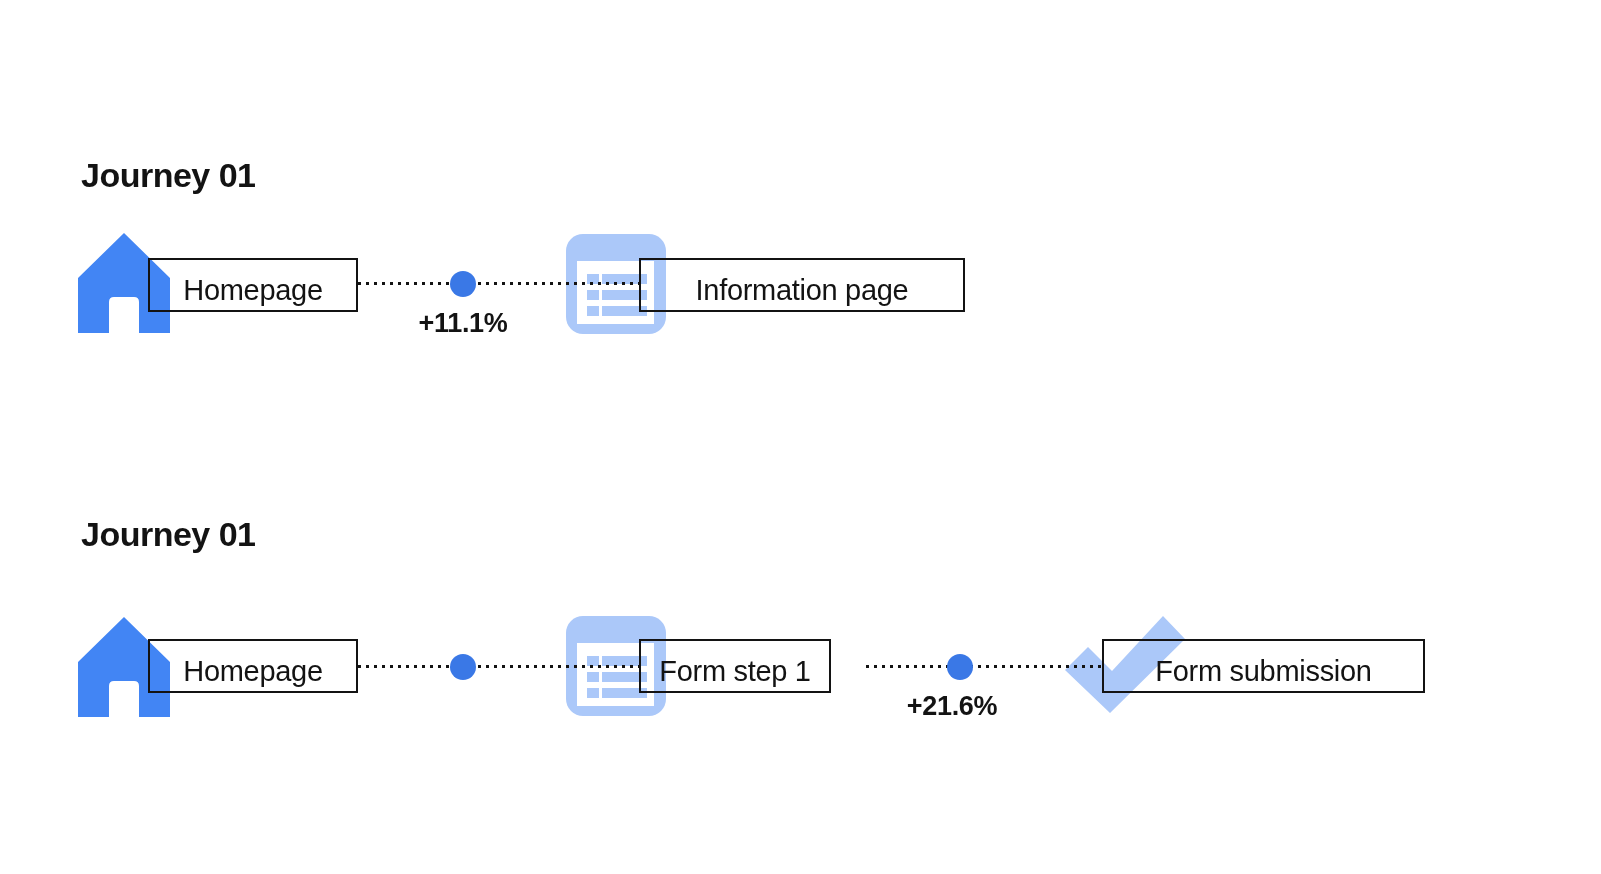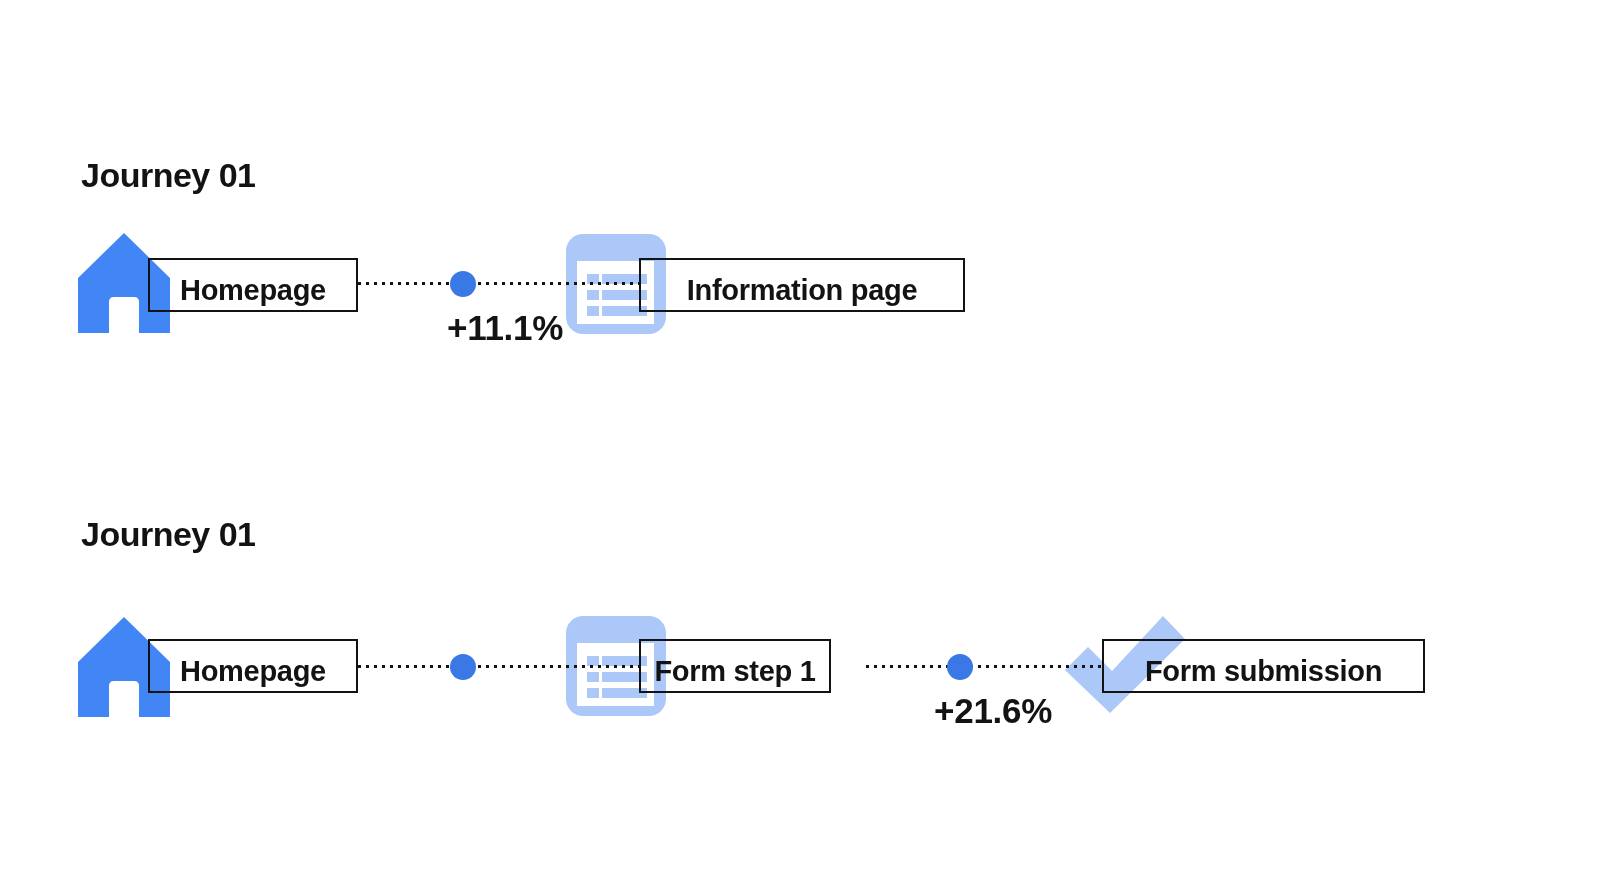--- a/index.html
+++ b/index.html
@@ -23,31 +23,31 @@
   .node-icon{position:absolute;z-index:1;}
   .dotted-line{
     position:absolute;height:3px;z-index:2;
     background-image:repeating-linear-gradient(to right, var(--ink) 0 3px, transparent 3px 8px);
   }
   .transition-dot{
     position:absolute;width:26px;height:26px;border-radius:50%;
     background:var(--dot-blue);z-index:3;
   }
   .transition-pct{
-    position:absolute;width:200px;text-align:right;
-    font-size:35px;font-weight:bold;color:var(--ink);letter-spacing:-0.3px;
+    position:absolute;width:200px;text-align:center;
+    font-size:27px;font-weight:bold;color:var(--ink);letter-spacing:-0.3px;
     z-index:3;white-space:nowrap;
   }
   .label-box{
     position:absolute;height:54px;border:2px solid var(--ink);
     background:transparent;z-index:4;
     display:flex;align-items:center;justify-content:center;
   }
   .label-box span{
-    font-size:29px;font-weight:bold;color:var(--ink);
+    font-size:29px;font-weight:normal;color:var(--ink);
     letter-spacing:-0.3px;white-space:nowrap;margin-top:11px;
   }
   .fill-blue{fill:var(--primary-blue);}
   .fill-light{fill:var(--light-blue);}
   .fill-white{fill:#fff;}
 </style>
 </head>
 <body>
 
 <div class="canvas">

